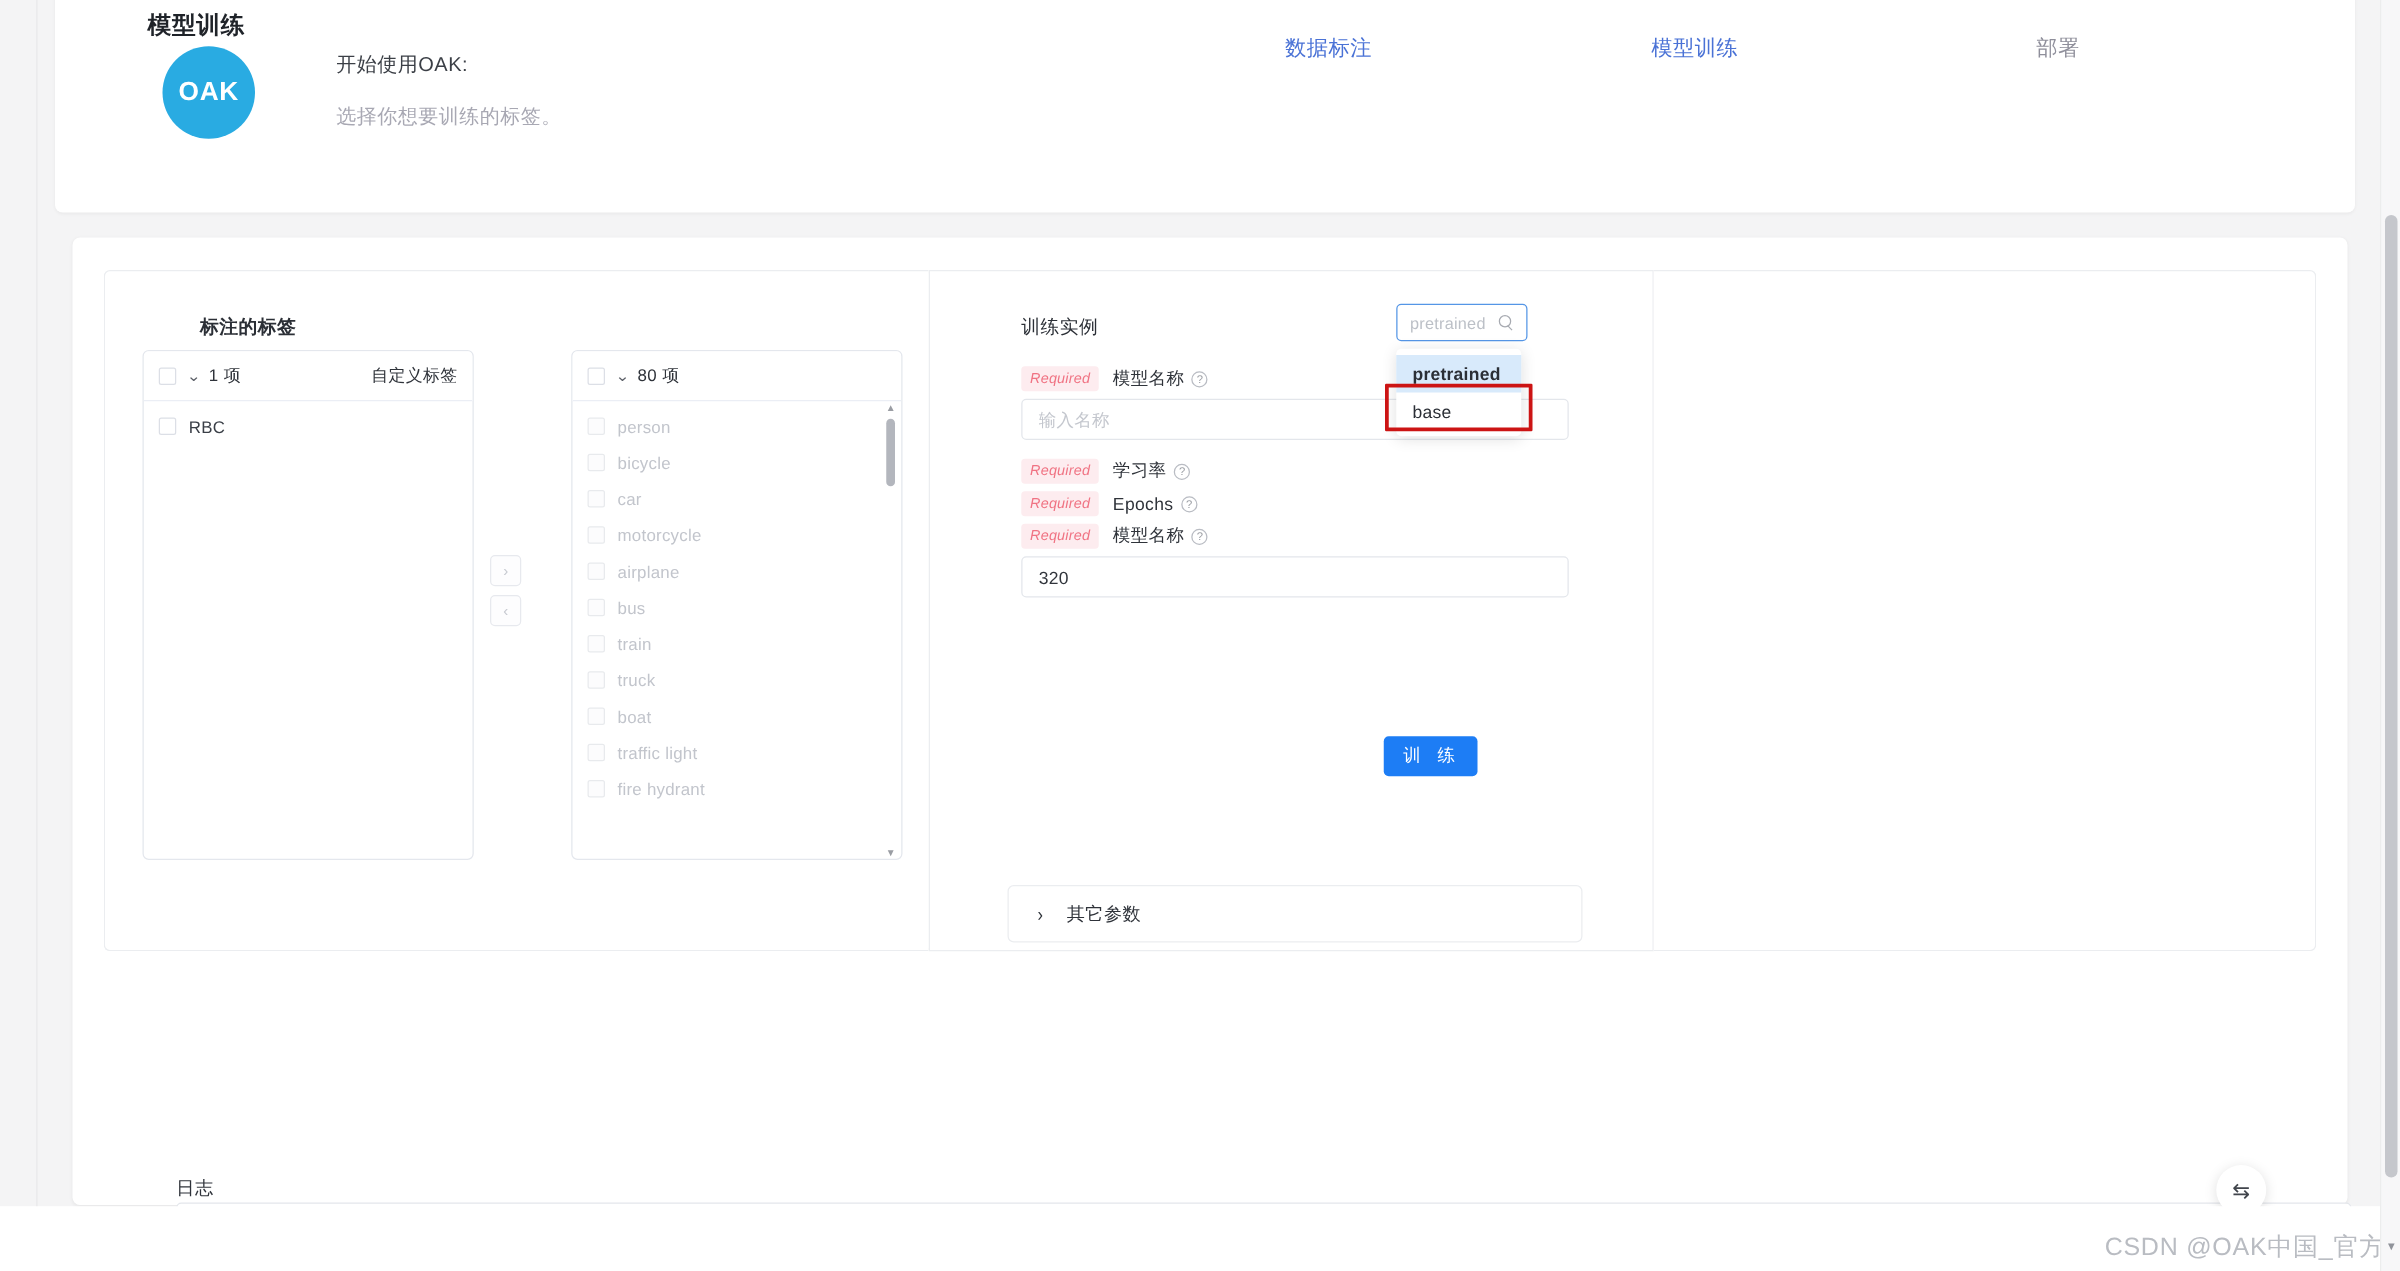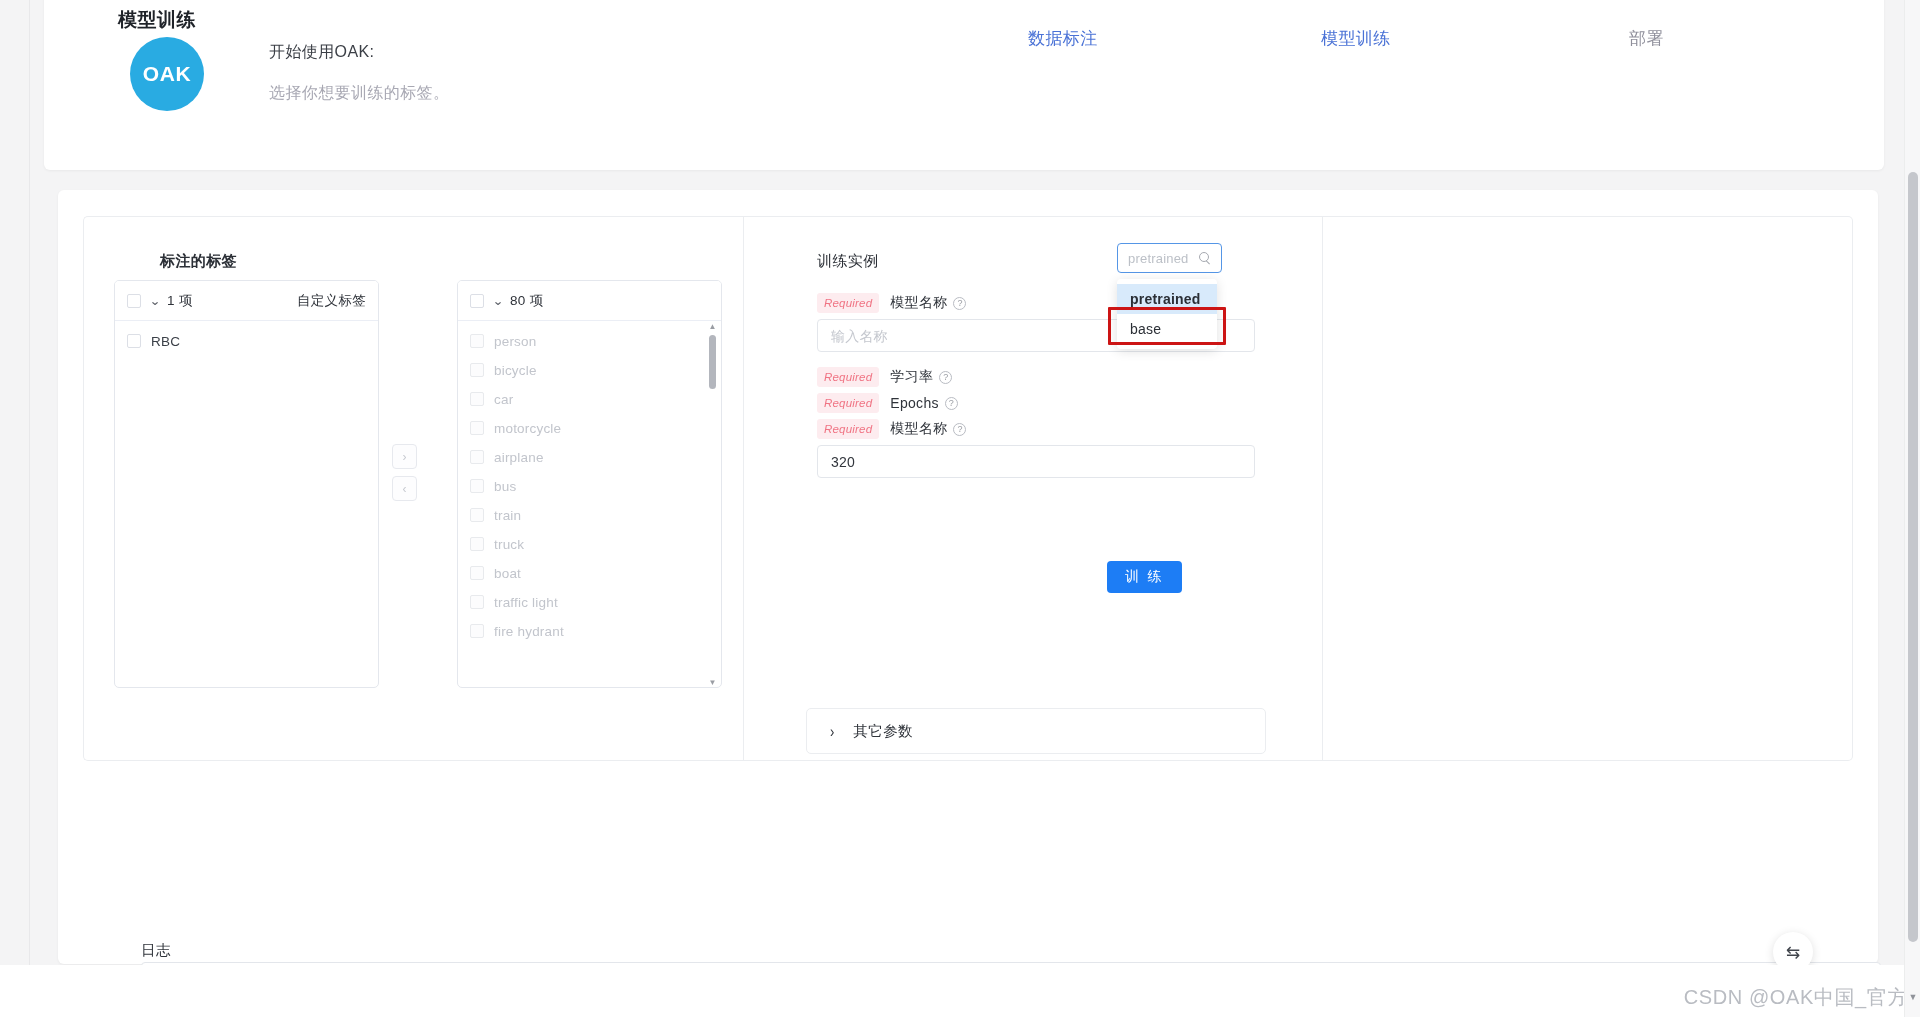--- a/index.html
+++ b/index.html
@@ -320,28 +320,28 @@
     color: #31353c;
     font-family: inherit;
     outline: none;
     margin-bottom: 15px;
     letter-spacing: 0.2px;
   }
   .field-input::placeholder { color: #c4c7ce; }
 
   .train-btn {
     position: absolute;
-    left: 363px; top: 344px;
+    left: 363px; top: 372px;
     width: 75px; height: 32px;
     background: #1d7df5;
     border: none;
     border-radius: 4px;
     color: #ffffff;
     font-size: 14px;
-    font-family: Liberation Serif, serif;
+    font-family: Liberation Mono, monospace;
     letter-spacing: 2.5px;
     cursor: pointer;
   }
 
   .collapse-bar {
     position: absolute;
     left: 62px; top: 491px;
     width: 460px;
     height: 46px;
     border: 1px solid #ebedf0;

